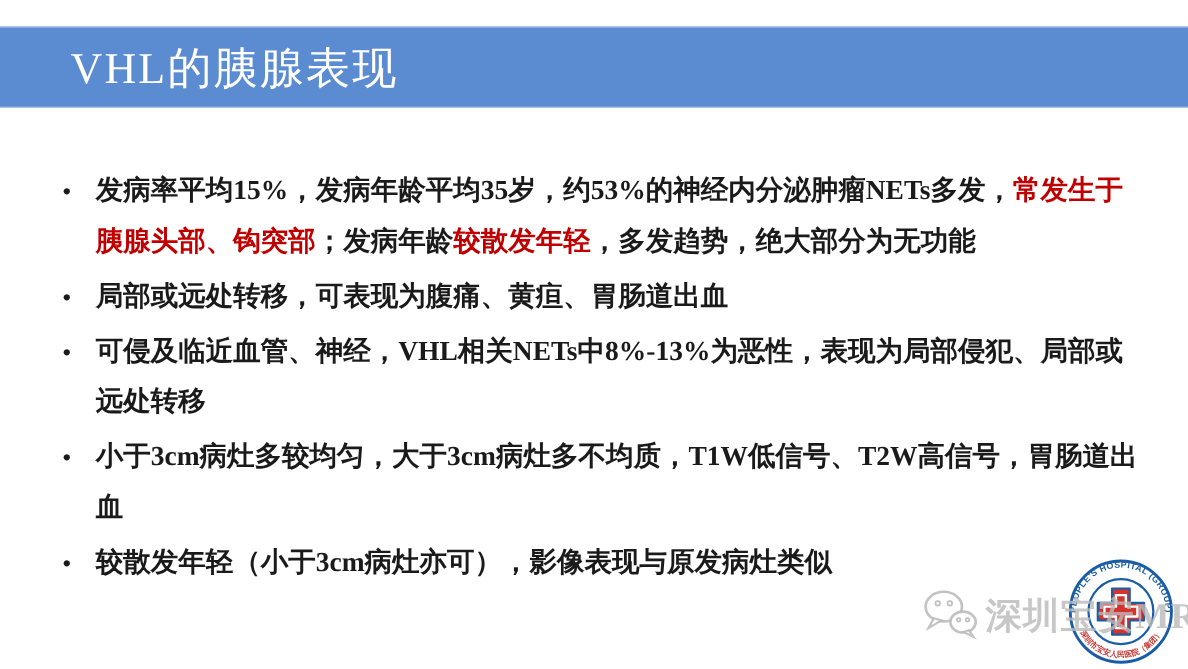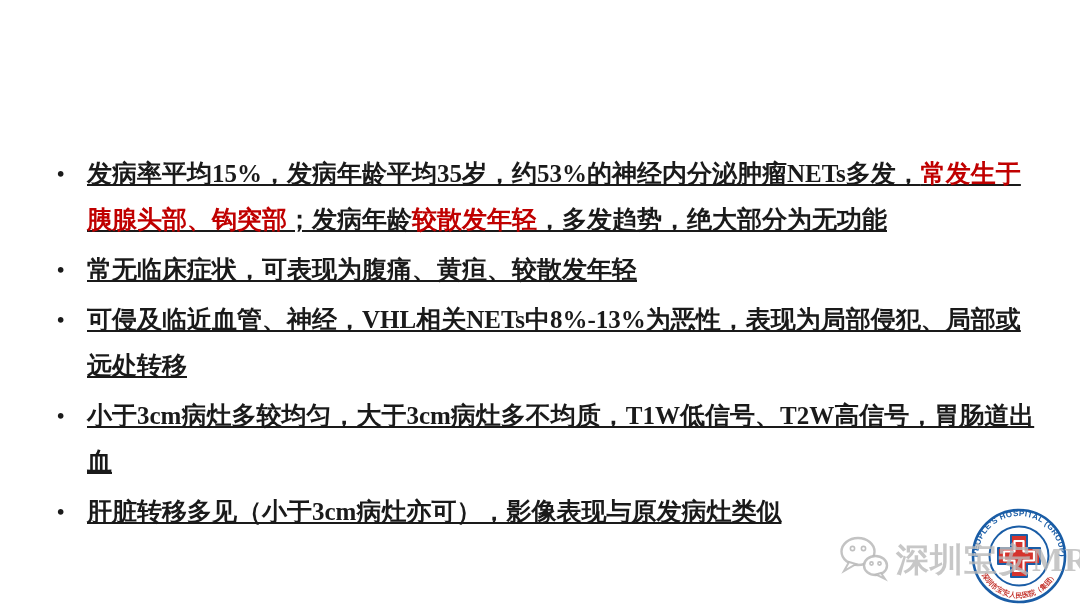--- a/index.html
+++ b/index.html
@@ -50,21 +50,21 @@
     margin-bottom: 4px;
   }
   ul.bullets .marker {
     flex: none;
     width: 30px;
     font-size: 21px;
     line-height: 46px;
     text-align: left;
     padding-left: 2px;
   }
-  ul.bullets .content { flex: 1; text-decoration: underline; }
+  ul.bullets .content { flex: 1; }
   .seg.red { color: var(--accent-red, #C00000); }
 
   
   .watermark {
     position: absolute;
     left: 838px; top: 534px;
     height: 52px;
     display: flex; align-items: center; gap: 6px;
     z-index: 2;
     pointer-events: none;
@@ -81,41 +81,44 @@
     left: 971px; top: 508px;
     width: 96px; height: 96px;
     z-index: 1;
   }
 </style>
 </head>
 <body style="--bar-bg: #5B8BD0; --title-fg: #FFFFFF; --body-fg: #1A1A1A; --accent-red: #C00000;">
 
 <div class="slide">
 
+  <div class="title-bar">
+    <div class="title">VHL的胰腺表现</div>
+  </div>
 
   <ul class="bullets" id="bullet-list">
       <li>
         <span class="marker">•</span>
         <span class="content"><span class="seg">发病率平均15%，发病年龄平均35岁，约53%的神经内分泌肿瘤NETs多发，</span><span class="seg red">常发生于胰腺头部、钩突部</span><span class="seg">；发病年龄</span><span class="seg red">较散发年轻</span><span class="seg">，多发趋势，绝大部分为无功能</span></span>
       </li>
       <li>
         <span class="marker">•</span>
-        <span class="content"><span class="seg">常无临床症状，可表现为腹痛、黄疸、较散发年轻</span></span>
+        <span class="content"><span class="seg">局部或远处转移，可表现为腹痛、黄疸、胃肠道出血</span></span>
       </li>
       <li>
         <span class="marker">•</span>
         <span class="content"><span class="seg">可侵及临近血管、神经，VHL相关NETs中8%-13%为恶性，表现为局部侵犯、局部或远处转移</span></span>
       </li>
       <li>
         <span class="marker">•</span>
         <span class="content"><span class="seg">小于3cm病灶多较均匀，大于3cm病灶多不均质，T1W低信号、T2W高信号，胃肠道出血</span></span>
       </li>
       <li>
         <span class="marker">•</span>
-        <span class="content"><span class="seg">肝脏转移多见（小于3cm病灶亦可），影像表现与原发病灶类似</span></span>
+        <span class="content"><span class="seg">较散发年轻（小于3cm病灶亦可），影像表现与原发病灶类似</span></span>
       </li>
     </ul>
 
   <div class="watermark">
     <span>
       <svg width="52" height="48" viewBox="0 0 52 48">
         <g fill="#ffffff" stroke="rgba(185,185,185,0.85)" stroke-width="2.4">
           <ellipse cx="20" cy="17.5" rx="16.5" ry="13.5"></ellipse>
           <path d="M 11 28 L 6 37 L 18 30 Z" stroke-width="2"></path>
           <ellipse cx="37.5" cy="31.5" rx="11.5" ry="9.5"></ellipse>

